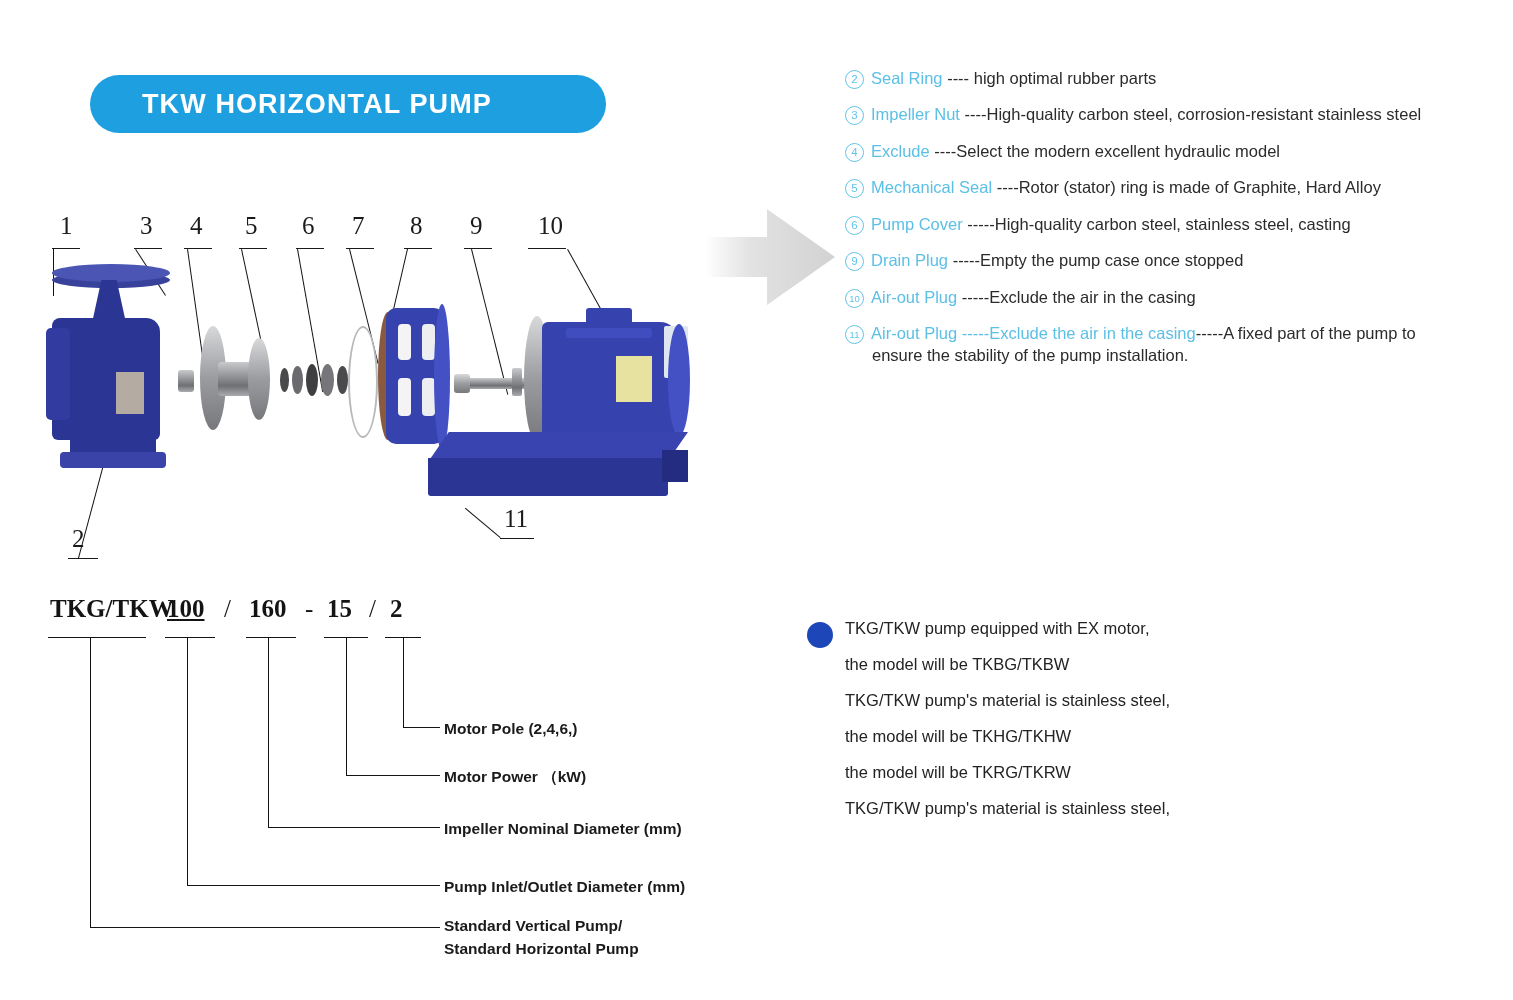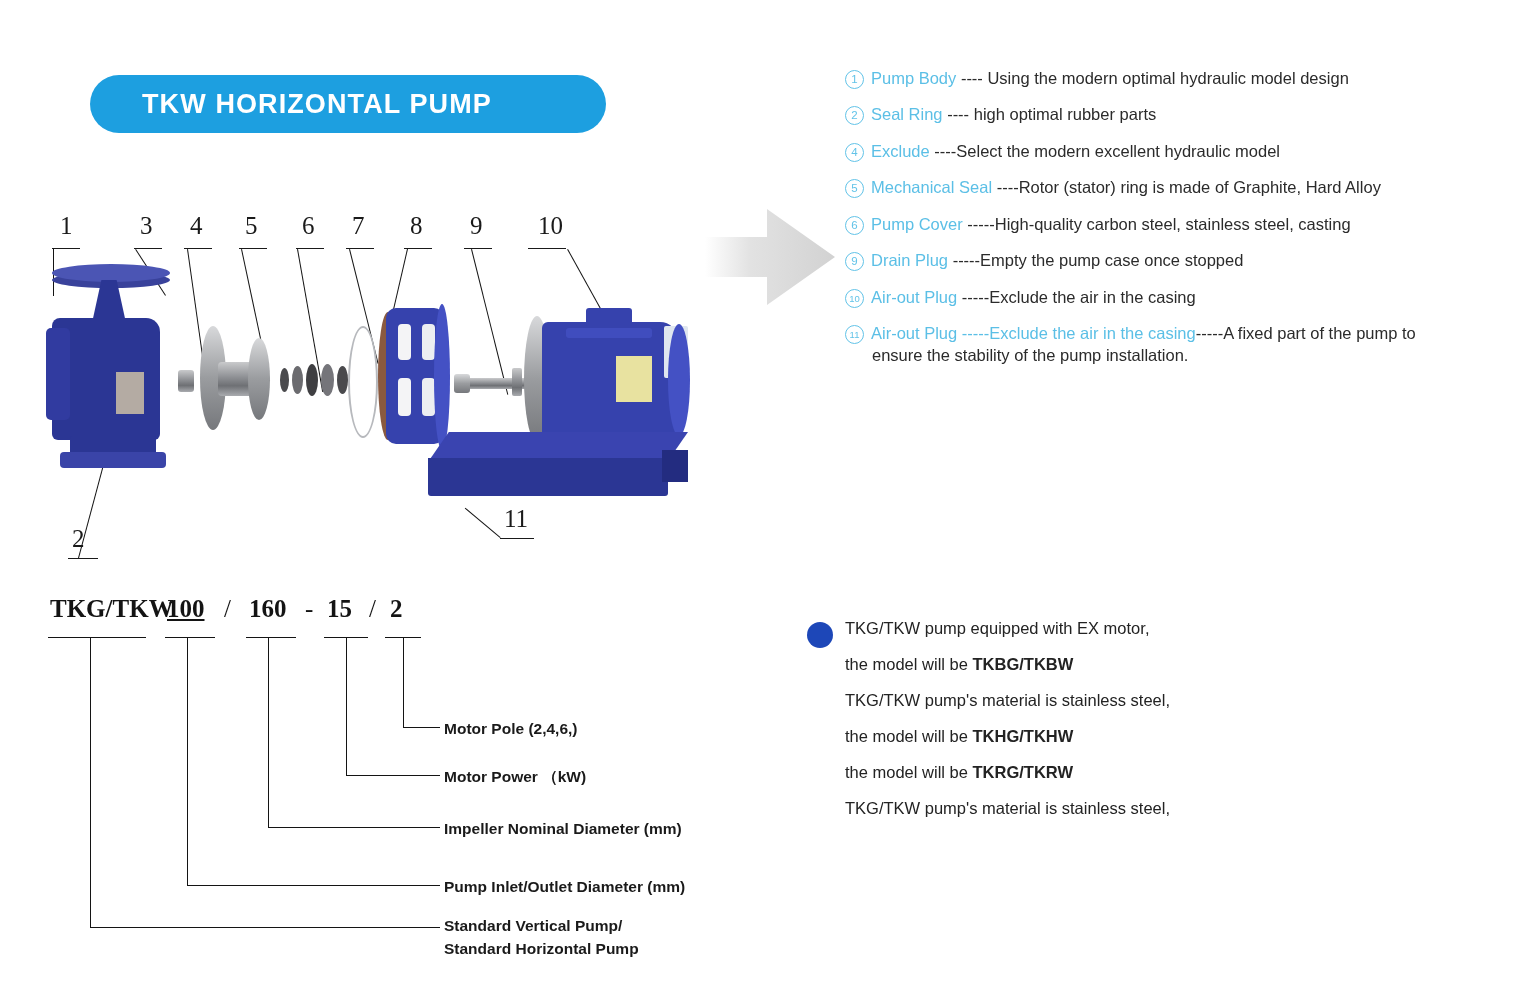--- a/index.html
+++ b/index.html
@@ -64,21 +64,21 @@
     white-space:nowrap;line-height:1.45;
   }
   
   #notes{position:absolute;left:845px;top:618px;width:600px;}
   #note-bullet{
     position:absolute;left:-38px;top:4px;width:26px;height:26px;
     border-radius:50%;background:#1D47B8;
   }
   .note-line{font-size:16.5px;color:#232323;line-height:1.33;margin-bottom:14px;}
   .note-line.tight{margin-bottom:4px;}
-  .note-line b{font-weight:bold;}
+  .note-line b{font-weight:normal;}
   .note-line .big{font-size:20px;font-weight:bold;letter-spacing:.3px;}
 </style>
 </head>
 <body>
 
 <div id="title-banner">
   <span class="t">TKW HORIZONTAL PUMP</span>
 </div>
 
 <div id="exploded">
@@ -185,24 +185,24 @@
         <stop offset="35%" stop-color="#e2e2e2"></stop>
         <stop offset="100%" stop-color="#d2d2d2"></stop>
       </linearGradient>
     </defs>
     <polygon points="0,32 62,32 62,4 130,52 62,100 62,72 0,72" fill="url(#ag)"></polygon>
   </svg>
 </div>
 
 <div id="legend">
   <div class="leg-row">
-    <span class="leg-num">1</span><span class="leg-name">Pump Body</span><span class="leg-desc"> ---- </span><span class="leg-desc">Using the modern optimal hydraulic model design</span>
-  </div>
-  <div class="leg-row">
     <span class="leg-num">2</span><span class="leg-name">Seal Ring</span><span class="leg-desc"> ---- </span><span class="leg-desc">high optimal rubber parts</span>
+  </div>
+  <div class="leg-row">
+    <span class="leg-num">3</span><span class="leg-name">Impeller Nut</span><span class="leg-desc"> ----</span><span class="leg-desc">High-quality carbon steel, corrosion-resistant stainless steel</span>
   </div>
   <div class="leg-row">
     <span class="leg-num">4</span><span class="leg-name">Exclude</span><span class="leg-desc"> ----</span><span class="leg-desc">Select the modern excellent hydraulic model</span>
   </div>
   <div class="leg-row">
     <span class="leg-num">5</span><span class="leg-name">Mechanical Seal</span><span class="leg-desc"> ----</span><span class="leg-desc">Rotor (stator) ring is made of Graphite, Hard Alloy</span>
   </div>
   <div class="leg-row">
     <span class="leg-num">6</span><span class="leg-name">Pump Cover</span><span class="leg-desc"> -----</span><span class="leg-desc">High-quality carbon steel, stainless steel, casting</span>
   </div>

